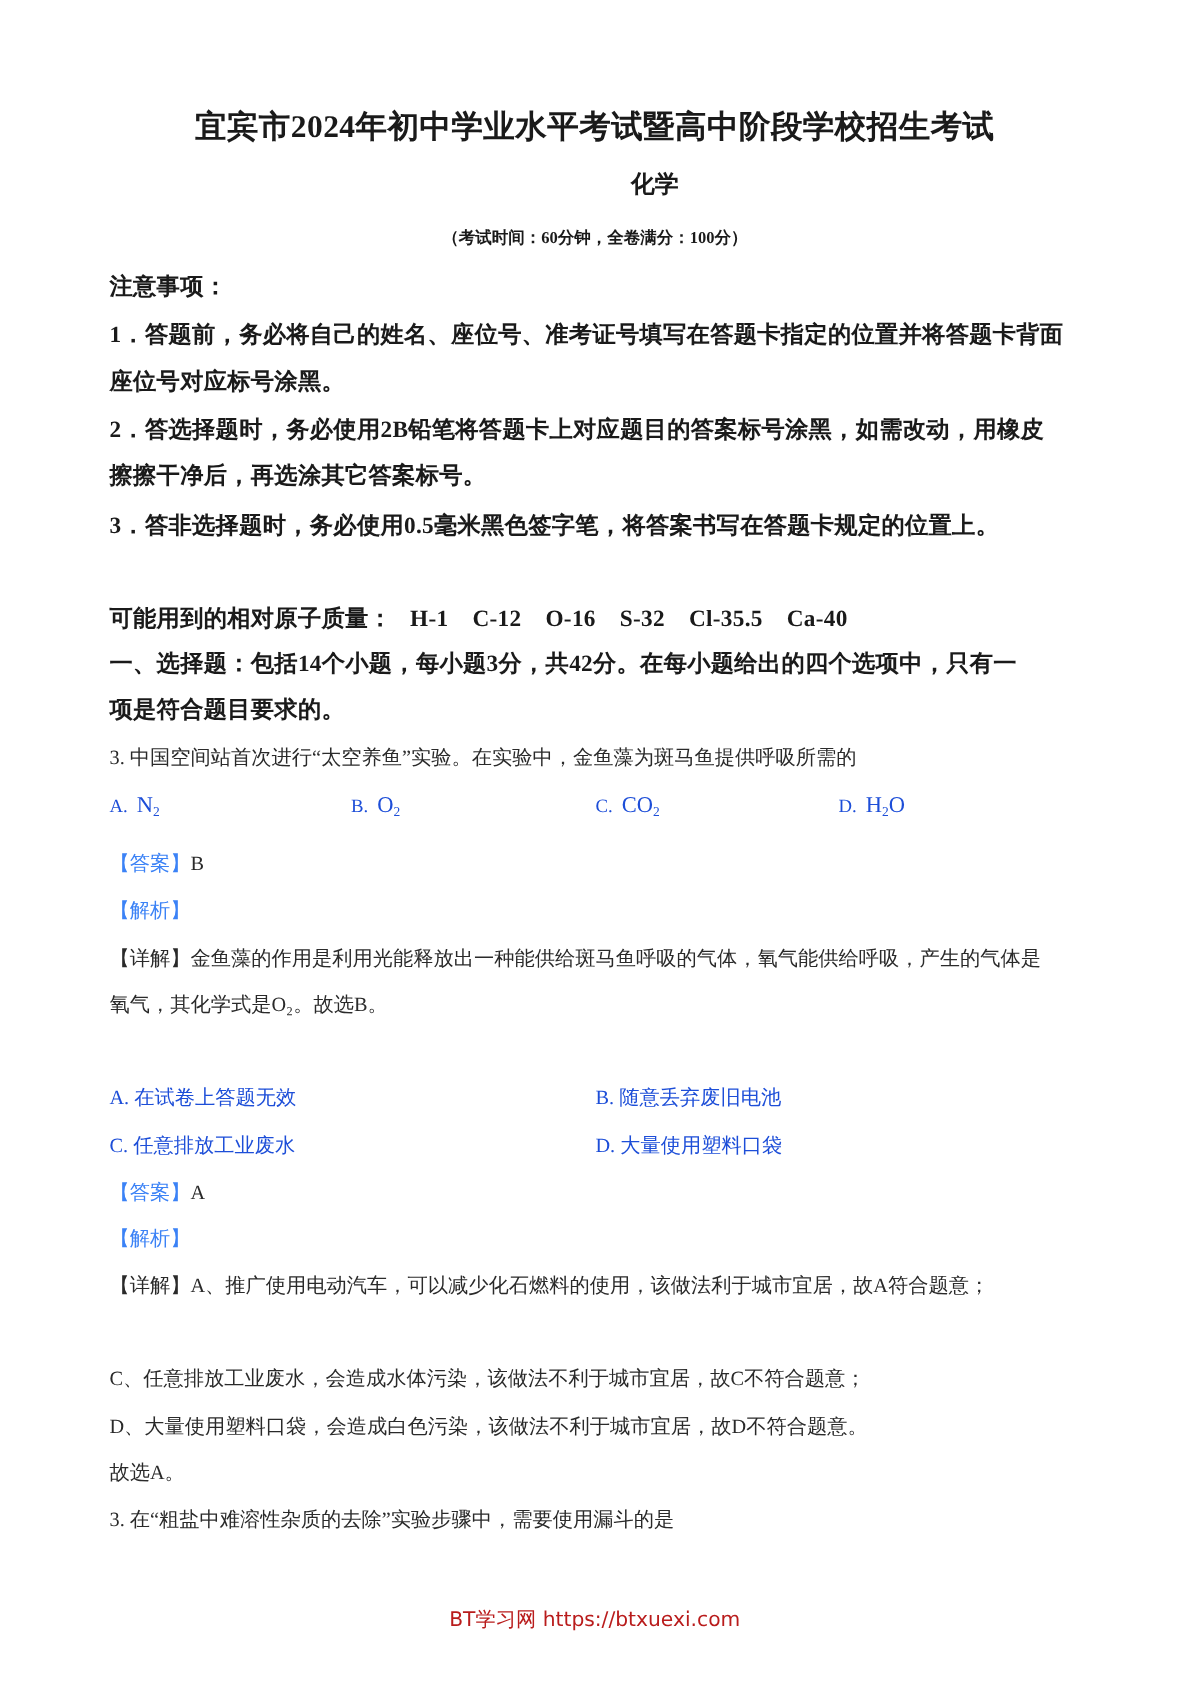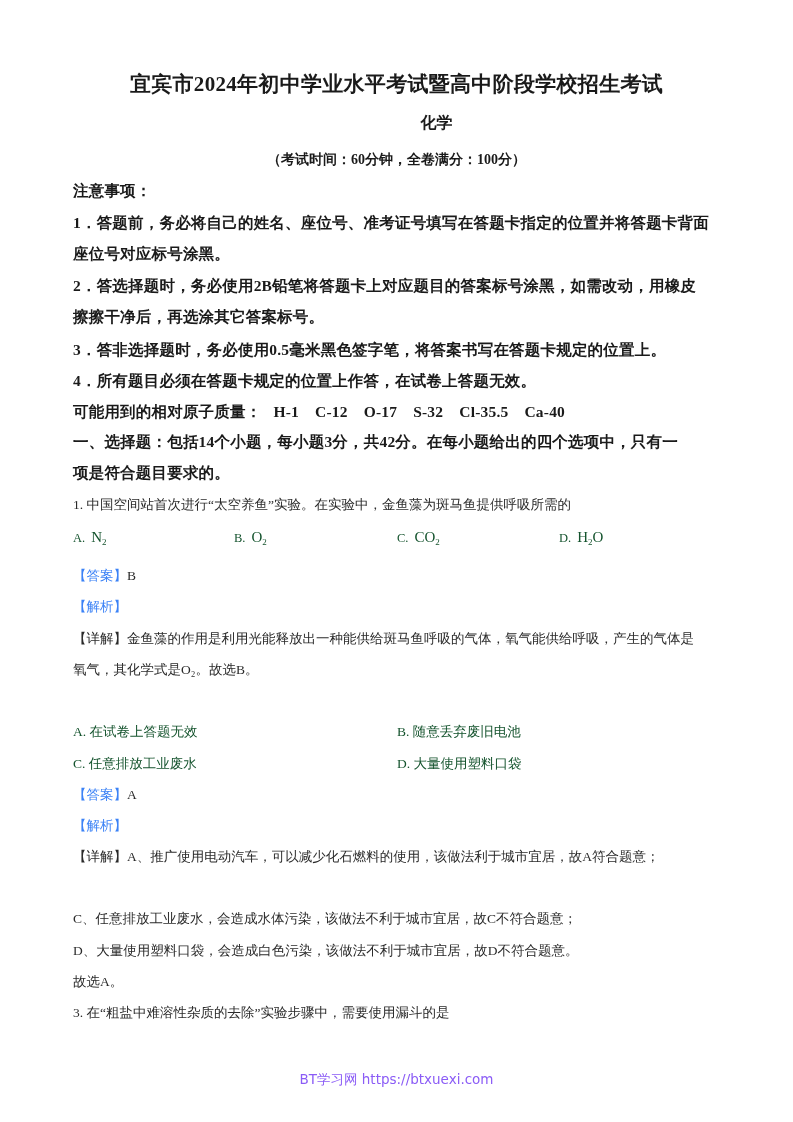--- a/index.html
+++ b/index.html
@@ -3,57 +3,56 @@
 <meta charset="utf-8">
 <style>
   html, body { margin: 0; padding: 0; background: #ffffff; }
   body { width: 793px; height: 1122px; position: relative; overflow: hidden;
          font-family: "Liberation Serif", "DejaVu Serif", serif; color: #1a1a1a; }
   .page { position: absolute; left: 0; top: 0; width: 793px; height: 1122px; }
   .line { position: absolute; left: 73px; white-space: nowrap; }
   .title { position: absolute; left: 0; width: 793px; text-align: center; font-weight: bold; }
   .t1 { top: 70px; font-size: 21px; letter-spacing: 0.3px; }
   .t2 { top: 113px; font-size: 16px; padding-left: 40px; }
-  .t3 { top: 151px; font-size: 14px; }
+  .t3 { top: 151px; font-size: 11px; }
   .bold { font-weight: bold; font-size: 15.5px; letter-spacing: 0.2px; }
   .norm { font-size: 13.5px; color: #2a2a2a; }
   .tag { color: #3b82f6; }
-  .opt { position: absolute; white-space: nowrap; font-size: 13.5px; color: #14532d; }
+  .opt { position: absolute; white-space: nowrap; font-size: 13.5px; color: #1d4ed8; }
   .opt .letter { font-size: 12.5px; margin-right: 6px; }
   .opt .formula { font-size: 15px; }
   .opt sub { font-size: 9px; vertical-align: -3px; }
   .footer { position: absolute; top: 1071px; left: 0; width: 793px; text-align: center;
-            font-family: "DejaVu Sans", "Liberation Sans", sans-serif; font-size: 13.5px; color: #8b5cf6; }
+            font-family: "DejaVu Sans", "Liberation Sans", sans-serif; font-size: 13.5px; color: #b91c1c; }
   .atom span { margin-right: 16px; }
 </style>
 </head>
 <body>
 
 <div class="page">
 
   <div class="title t1">宜宾市2024年初中学业水平考试暨高中阶段学校招生考试</div>
   <div class="title t2">化学</div>
   <div class="title t3">（考试时间：60分钟，全卷满分：100分）</div>
 
   <div class="line bold" style="top:181px">注意事项：</div>
   <div class="line bold" style="top:213px">1．答题前，务必将自己的姓名、座位号、准考证号填写在答题卡指定的位置并将答题卡背面</div>
   <div class="line bold" style="top:244px">座位号对应标号涂黑。</div>
   <div class="line bold" style="top:276px">2．答选择题时，务必使用2B铅笔将答题卡上对应题目的答案标号涂黑，如需改动，用橡皮</div>
   <div class="line bold" style="top:307px">擦擦干净后，再选涂其它答案标号。</div>
   <div class="line bold" style="top:340px">3．答非选择题时，务必使用0.5毫米黑色签字笔，将答案书写在答题卡规定的位置上。</div>
-  <div class="line bold" style="top:371px">4．所有题目必须在答题卡规定的位置上作答，在试卷上答题无效。</div>
 
   <div class="line bold atom" style="top:402px">
-    <span style="margin-right:12px">可能用到的相对原子质量：</span><span>H-1</span><span>C-12</span><span>O-17</span><span>S-32</span><span>Cl-35.5</span><span>Ca-40</span>
+    <span style="margin-right:12px">可能用到的相对原子质量：</span><span>H-1</span><span>C-12</span><span>O-16</span><span>S-32</span><span>Cl-35.5</span><span>Ca-40</span>
   </div>
 
   <div class="line bold" style="top:432px">一、选择题：包括14个小题，每小题3分，共42分。在每小题给出的四个选项中，只有一</div>
   <div class="line bold" style="top:463px">项是符合题目要求的。</div>
 
-  <div class="line norm" style="top:496px">1. 中国空间站首次进行“太空养鱼”实验。在实验中，金鱼藻为斑马鱼提供呼吸所需的</div>
+  <div class="line norm" style="top:496px">3. 中国空间站首次进行“太空养鱼”实验。在实验中，金鱼藻为斑马鱼提供呼吸所需的</div>
 
   <div class="opt" style="left:73px; top:529px">
     <span class="letter">A.</span><span class="formula"><span>N</span><sub>2</sub></span>
   </div>
   <div class="opt" style="left:234px; top:529px">
     <span class="letter">B.</span><span class="formula"><span>O</span><sub>2</sub></span>
   </div>
   <div class="opt" style="left:397px; top:529px">
     <span class="letter">C.</span><span class="formula"><span>CO</span><sub>2</sub></span>
   </div>

